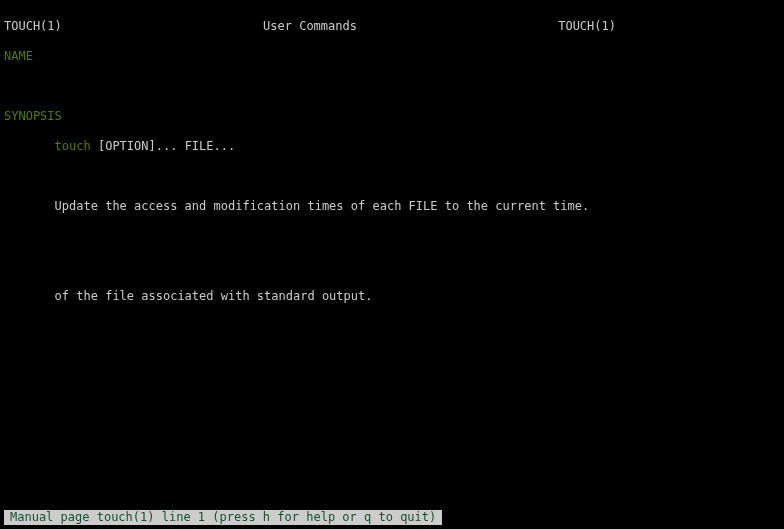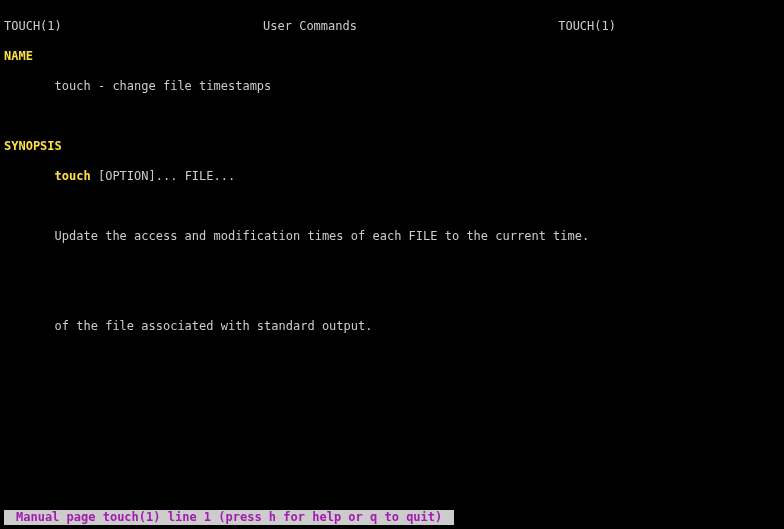--- a/index.html
+++ b/index.html
@@ -17,44 +17,43 @@
   .screen {
     box-sizing: border-box;
     width: 620px;
     height: 529px;
     padding: 4px 4px 0 4px;
     position: relative;
   }
   .content {
     white-space: pre;
   }
-  .b { font-weight: bold; color: #fde047; }
+  .b { font-weight: normal; color: #4d7c0f; }
   .u { }
   .header-line {
     display: flex;
     justify-content: space-between;
   }
   .statusbar {
     position: absolute;
     left: 4px;
     bottom: 4px;
     background: #ccc;
-    color: #a21caf;
-    padding: 0 12px;
-    font-weight: bold;
+    color: #14532d;
+    padding: 0 6px;
+    font-weight: normal;
   }
 </style>
 </head>
 <body>
 
 <div class="screen">
   <div class="content">
 <div class="header-line"><span>TOUCH(1)</span><span>User Commands</span><span>TOUCH(1)</span></div>
 <div><span class="b">NAME</span></div>
-<div>       <span>touch - change file timestamps</span></div>
 <div> </div>
 <div><span class="b">SYNOPSIS</span></div>
 <div>       <span class="b">touch</span> [<span class="u">OPTION</span>]... <span class="u">FILE</span>...</div>
 <div> </div>
 <div>       <span>Update the access and modification times of each FILE to the current time.</span></div>
 <div> </div>
 <div> </div>
 <div>       <span>of the file associated with standard output.</span></div>
 <div> </div>
 <div> </div>

